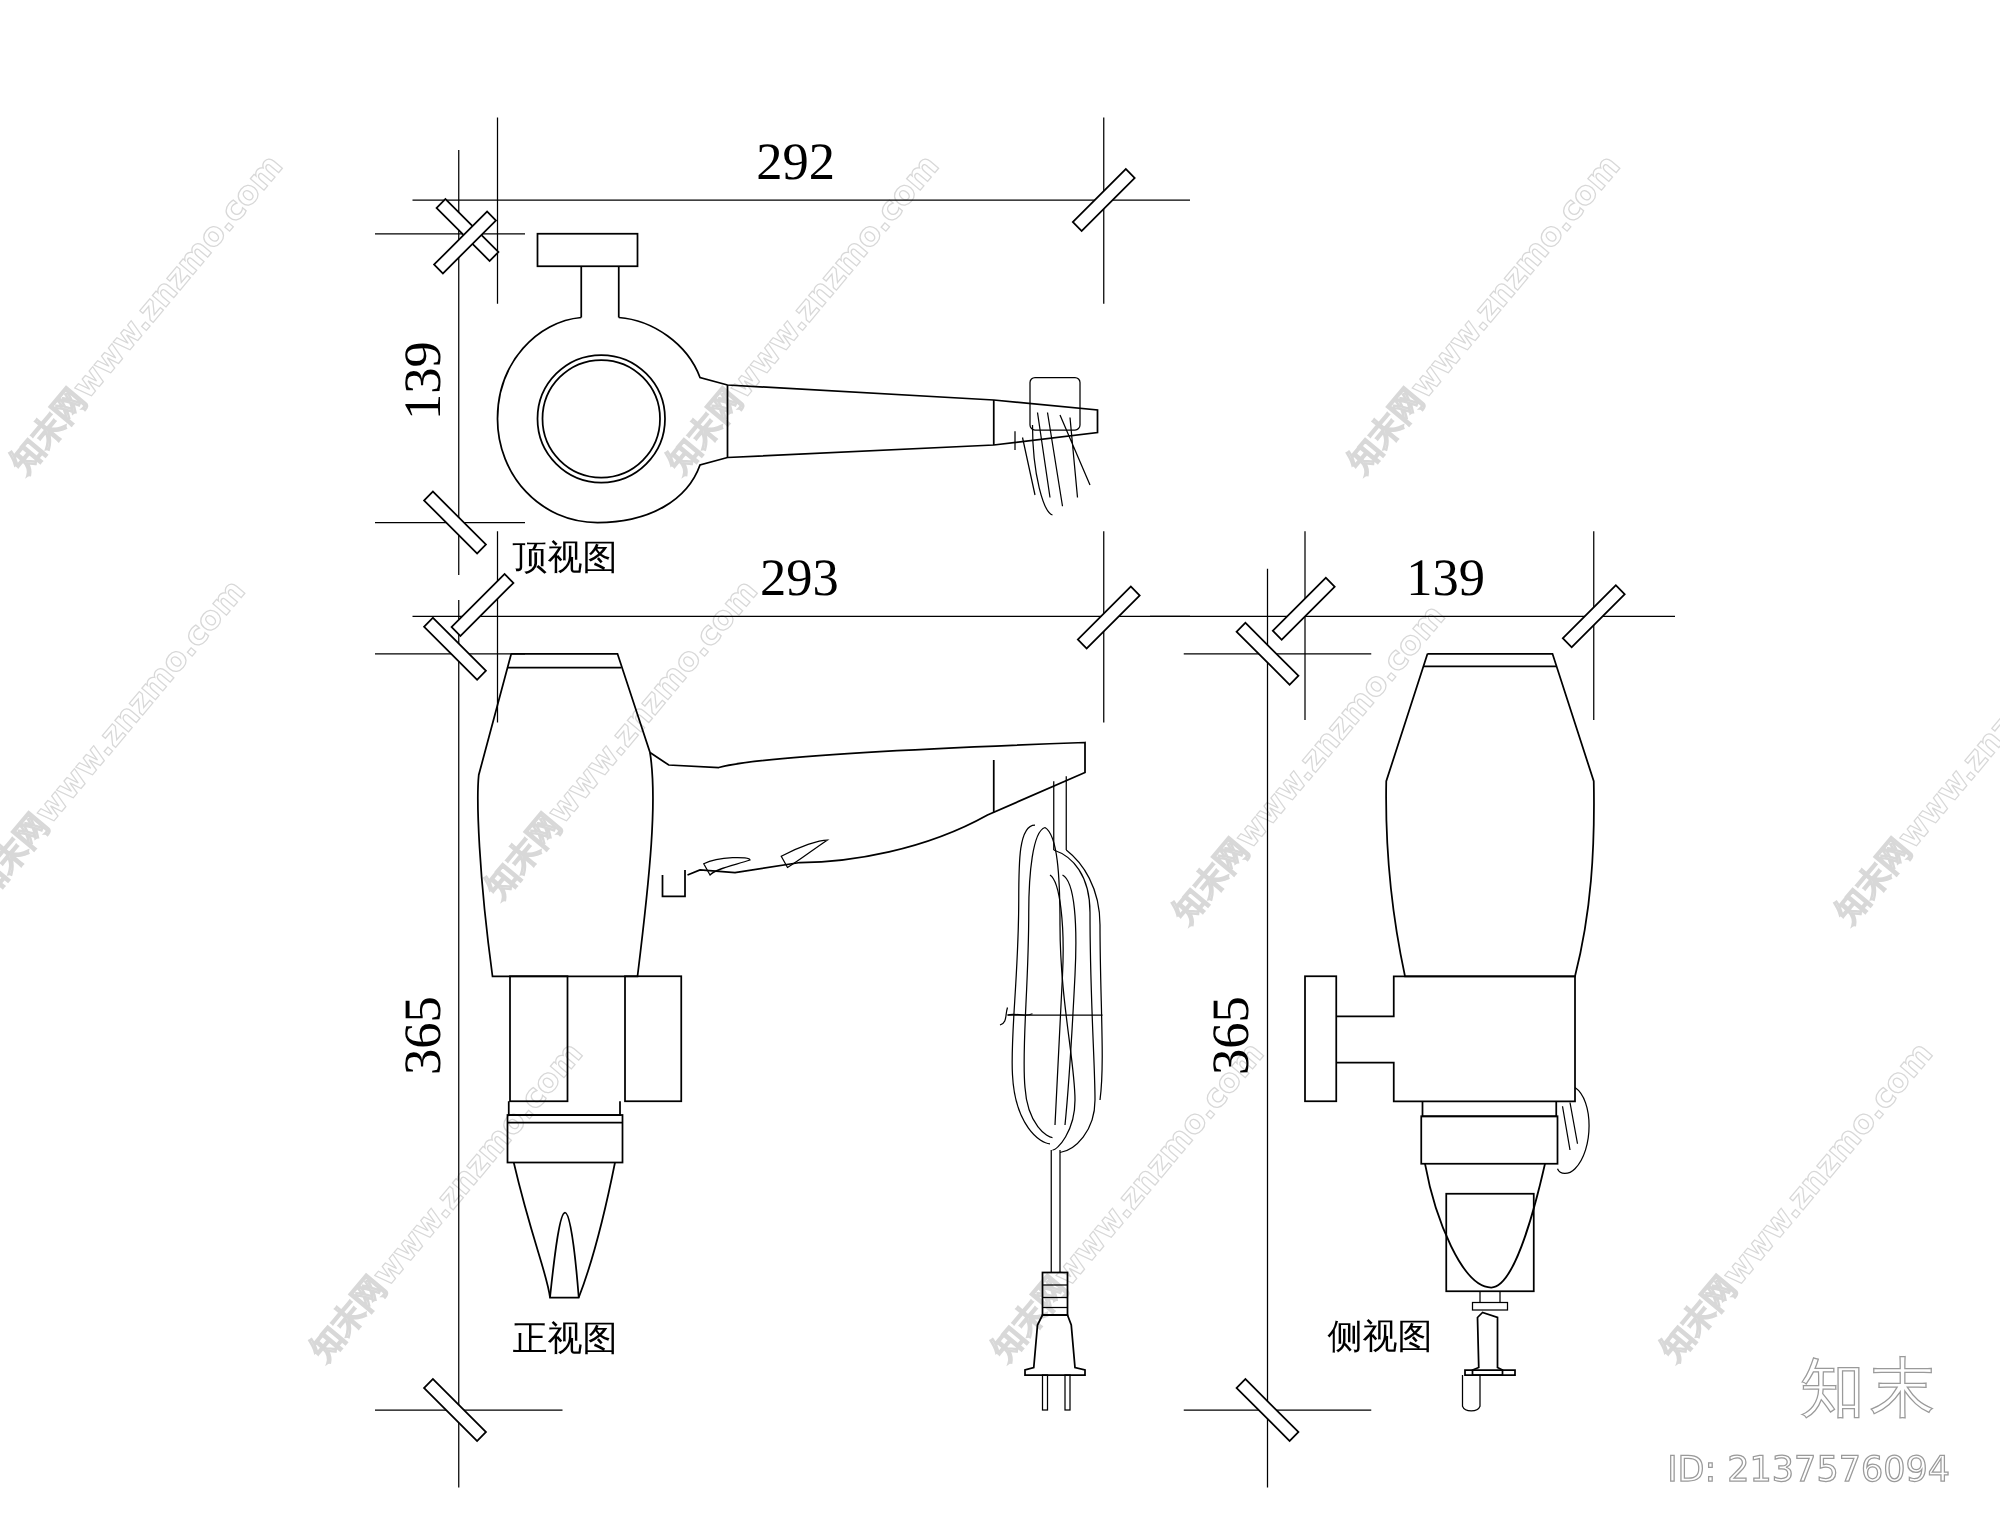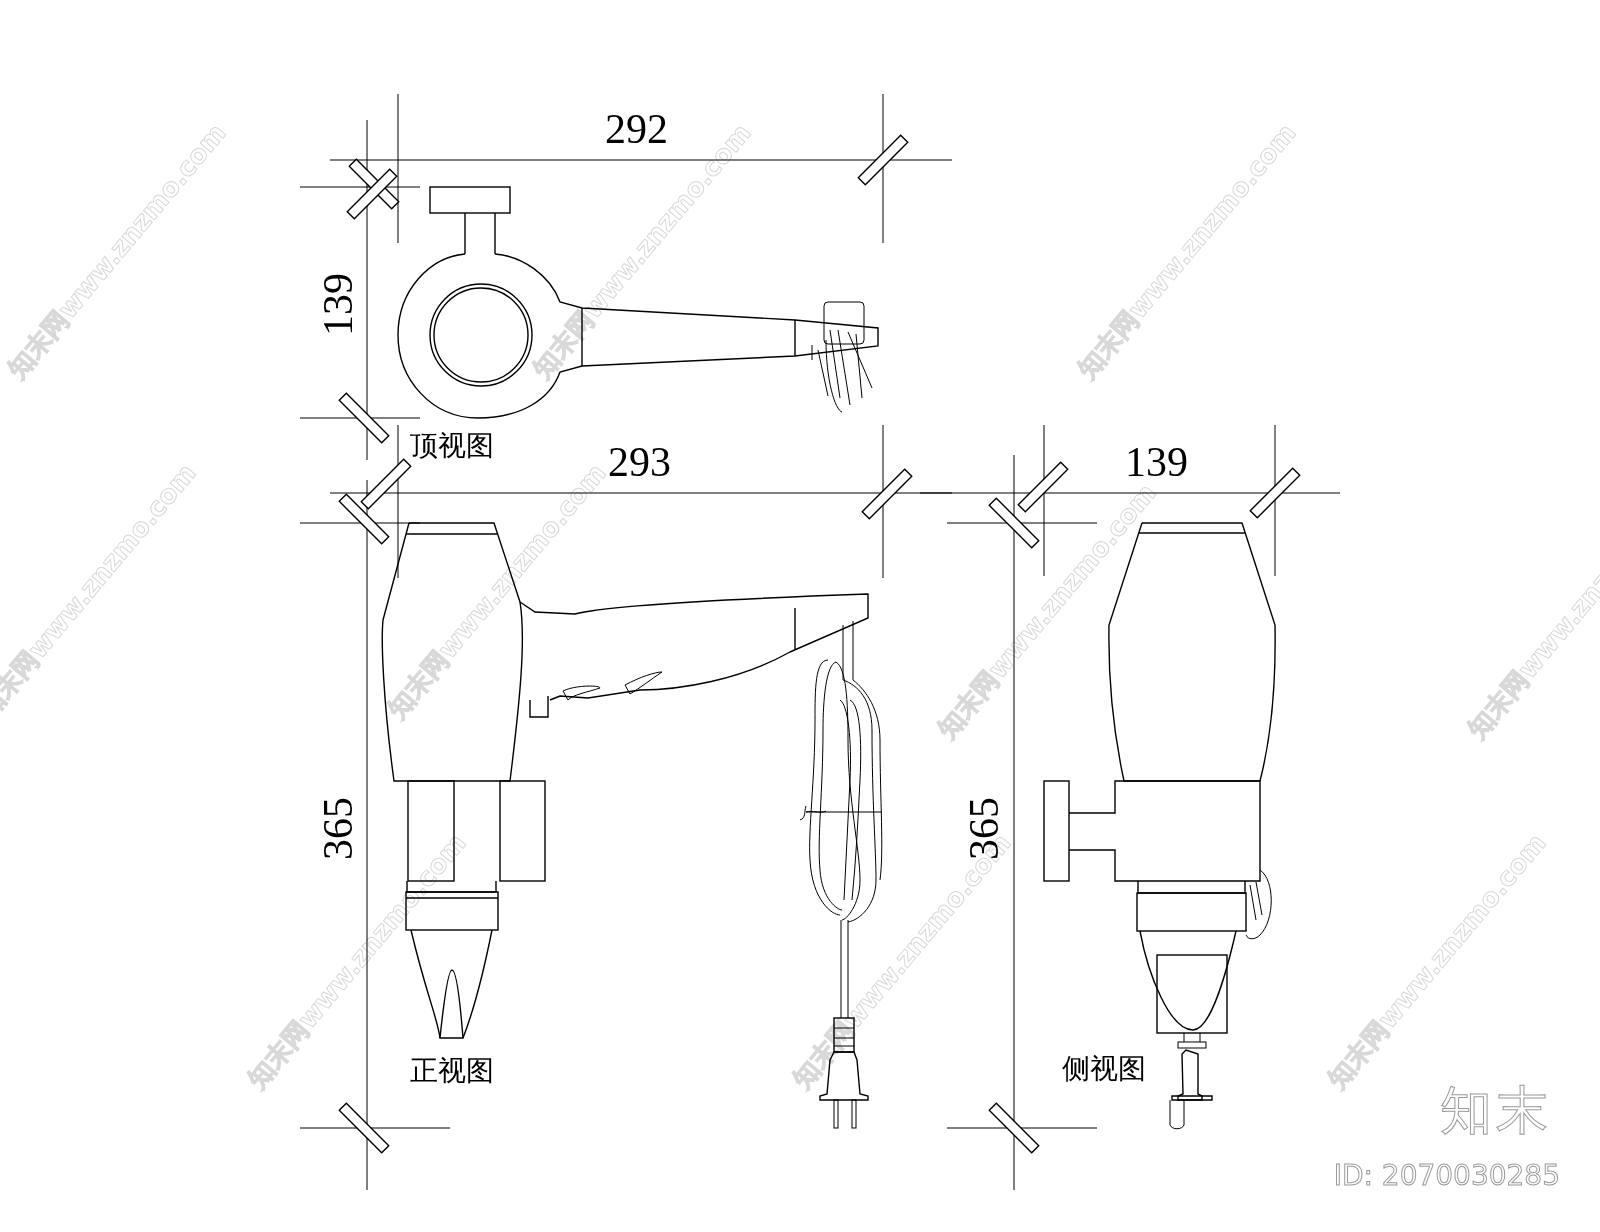--- a/index.html
+++ b/index.html
@@ -160,13 +160,13 @@
       <path class="ln" d="M 1186 1050 L 1182 1054 L 1183 1094 L 1178 1096 L 1178 1100 L 1202 1100 L 1202 1096 L 1198 1094 L 1198 1054 Z"></path>
       <path class="ln" d="M 1172 1096 L 1212 1096 L 1212 1100 L 1172 1100 Z"></path>
       <path class="ln-thin" d="M 1170 1100 L 1170 1125 C 1172 1130, 1182 1130, 1184 1125 L 1184 1100"></path>
     </g>
 
     <text class="label-text" x="1062" y="1078">侧视图</text>
   </g>
 </svg>
 
 <div class="brand">知末</div>
-<div class="brand-id">ID: 2070030285</div>
+<div class="brand-id">ID: 2137576094</div>
 
 </body></html>

